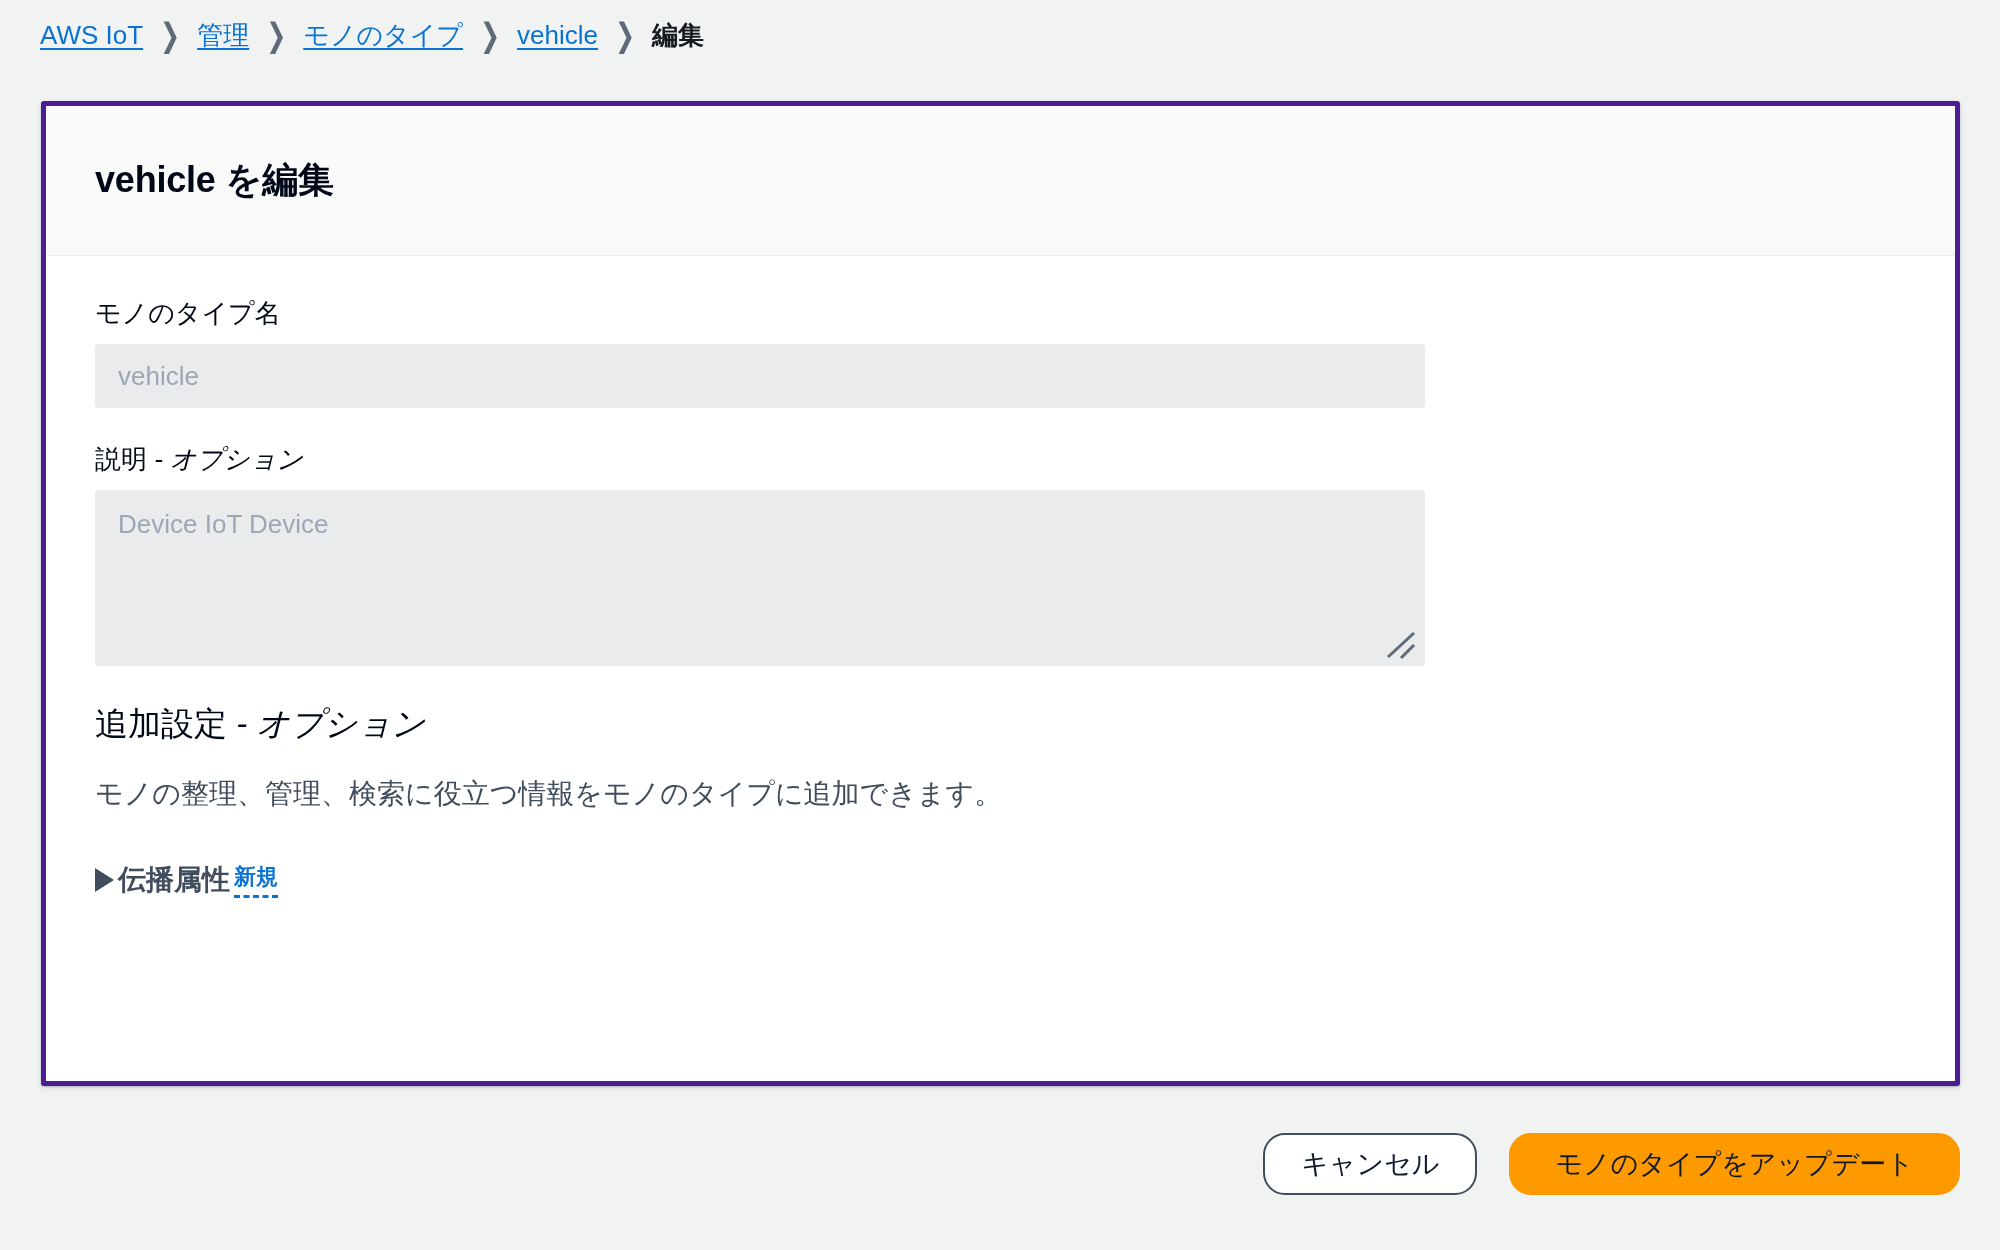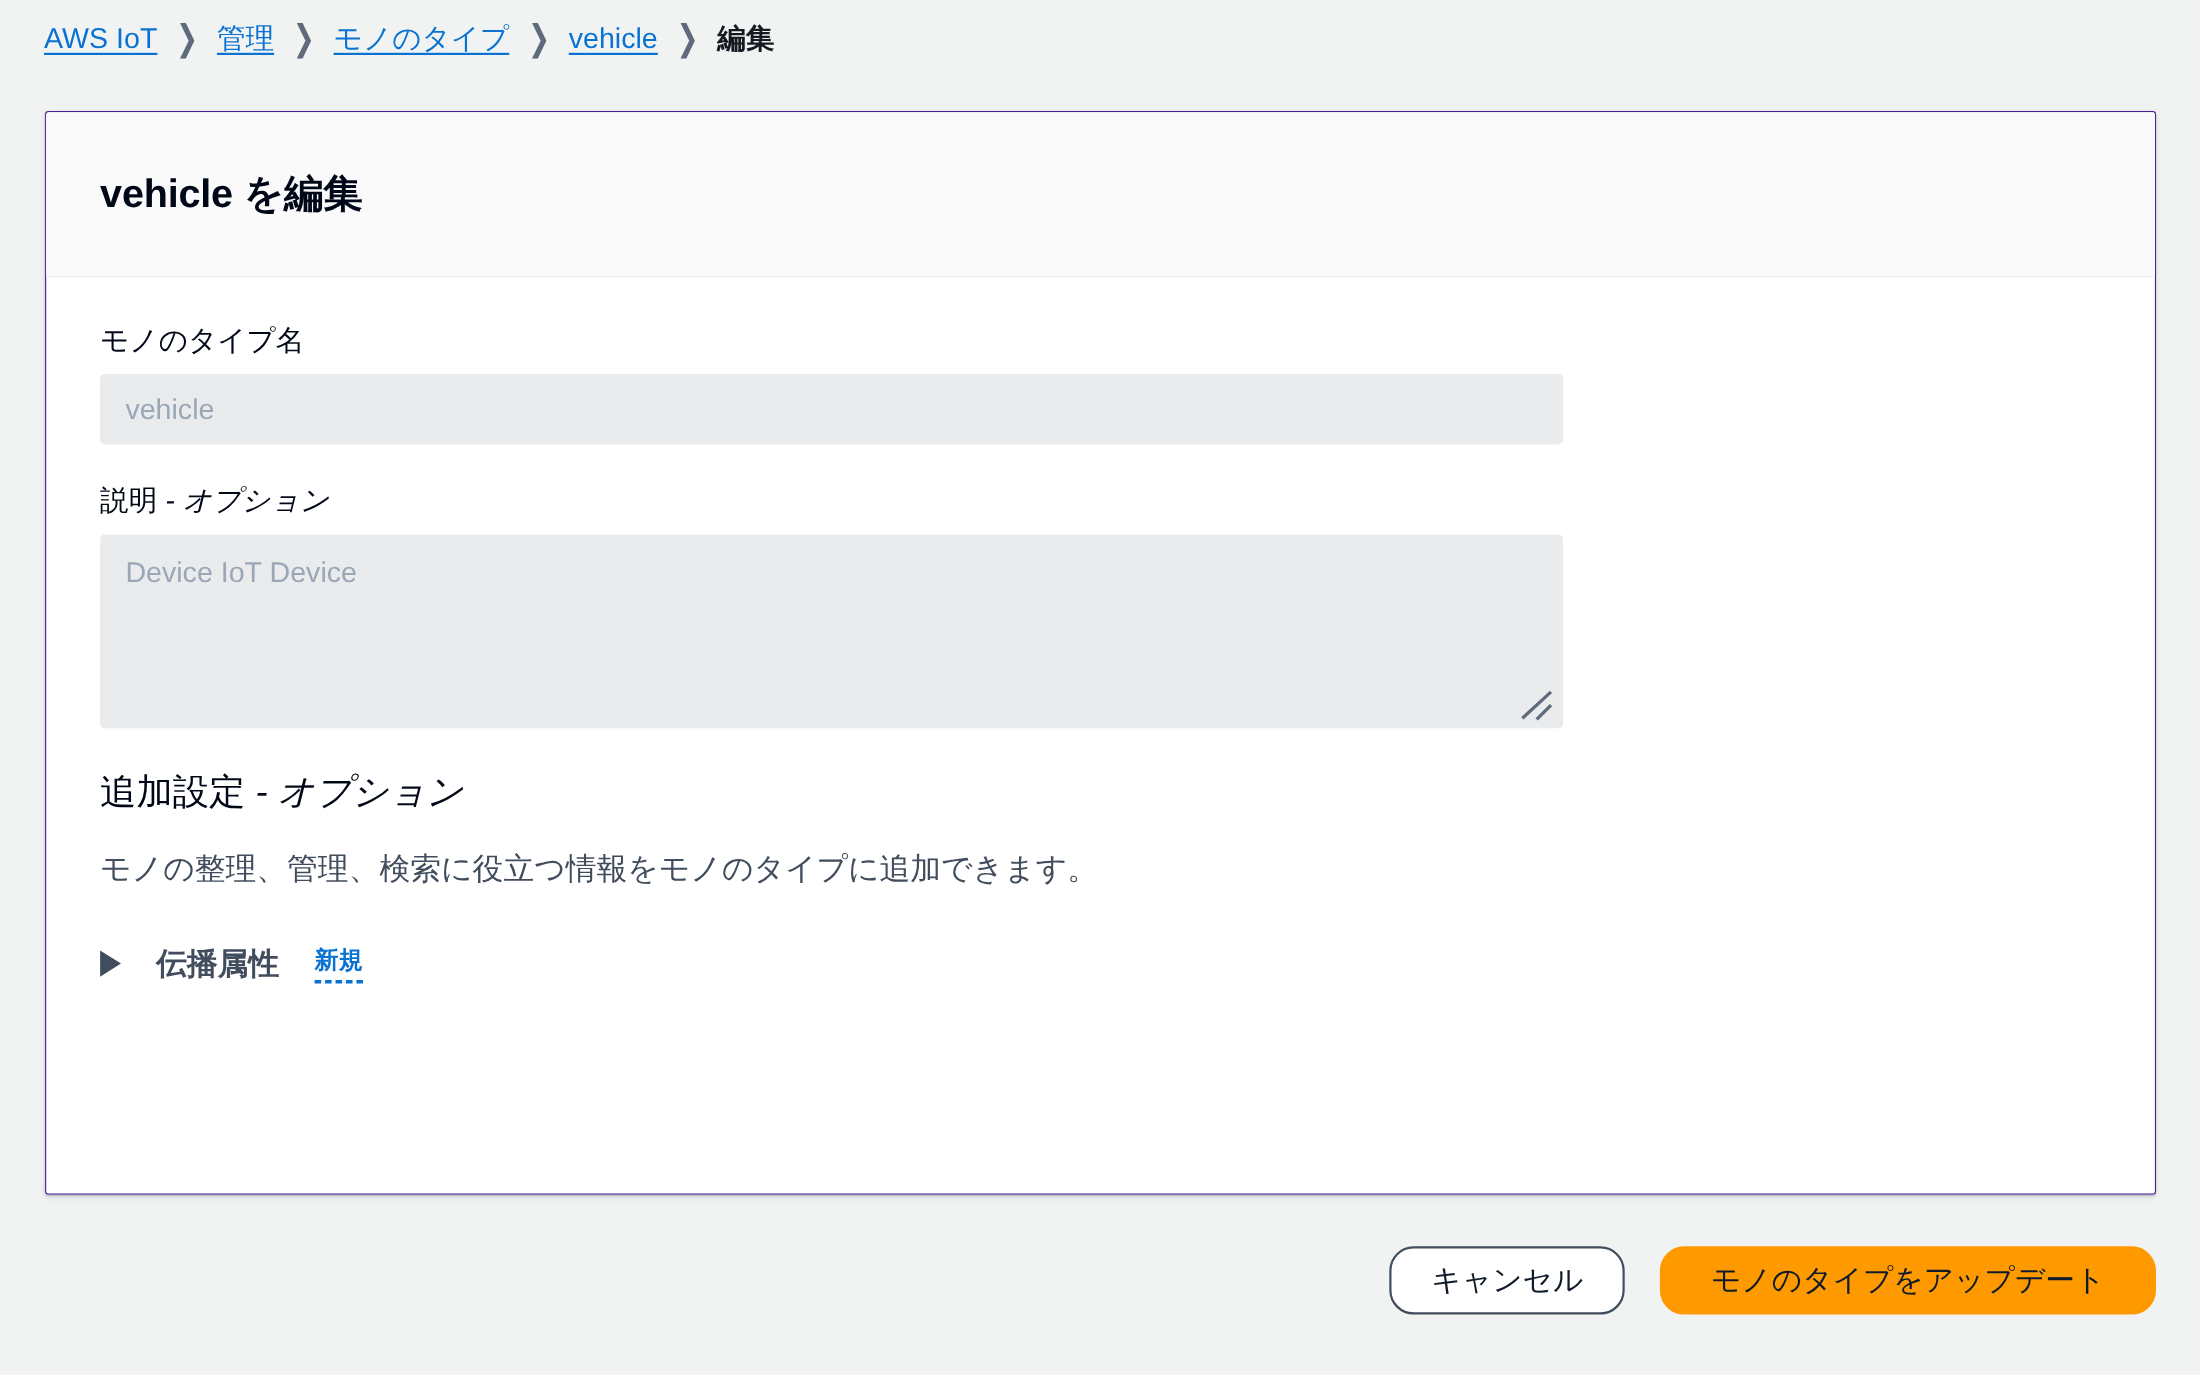--- a/index.html
+++ b/index.html
@@ -40,21 +40,21 @@
     font-weight: 400;
     transform: scaleY(1.35);
   }
 
   
   .card {
     position: absolute;
     left: 41px; top: 101px;
     width: 1919px; height: 985px;
     background: #ffffff;
-    border: 1px solid #4c1d95;
+    border: 5px solid #4c1d95;
     border-radius: 3px;
     box-shadow: 0 1px 2px rgba(0,28,36,.22), 0 2px 6px rgba(0,28,36,.10);
   }
   .card-header {
     height: 150px;
     background: #fafafa;
     border-bottom: 1px solid #e9ebed;
     display: flex;
     align-items: center;
     padding: 0 49px;
@@ -115,21 +115,21 @@
   .section-desc {
     font-size: 28px;
     color: #414d5c;
     line-height: 1.35;
     margin-bottom: 48px;
   }
 
   .expandable {
     display: flex;
     align-items: center;
-    gap: 28px;
+    gap: 0;
     cursor: pointer;
     width: fit-content;
   }
   .tri {
     width: 0; height: 0;
     border-left: 19px solid #414d5c;
     border-top: 12px solid transparent;
     border-bottom: 12px solid transparent;
     margin-right: 4px;
   }

